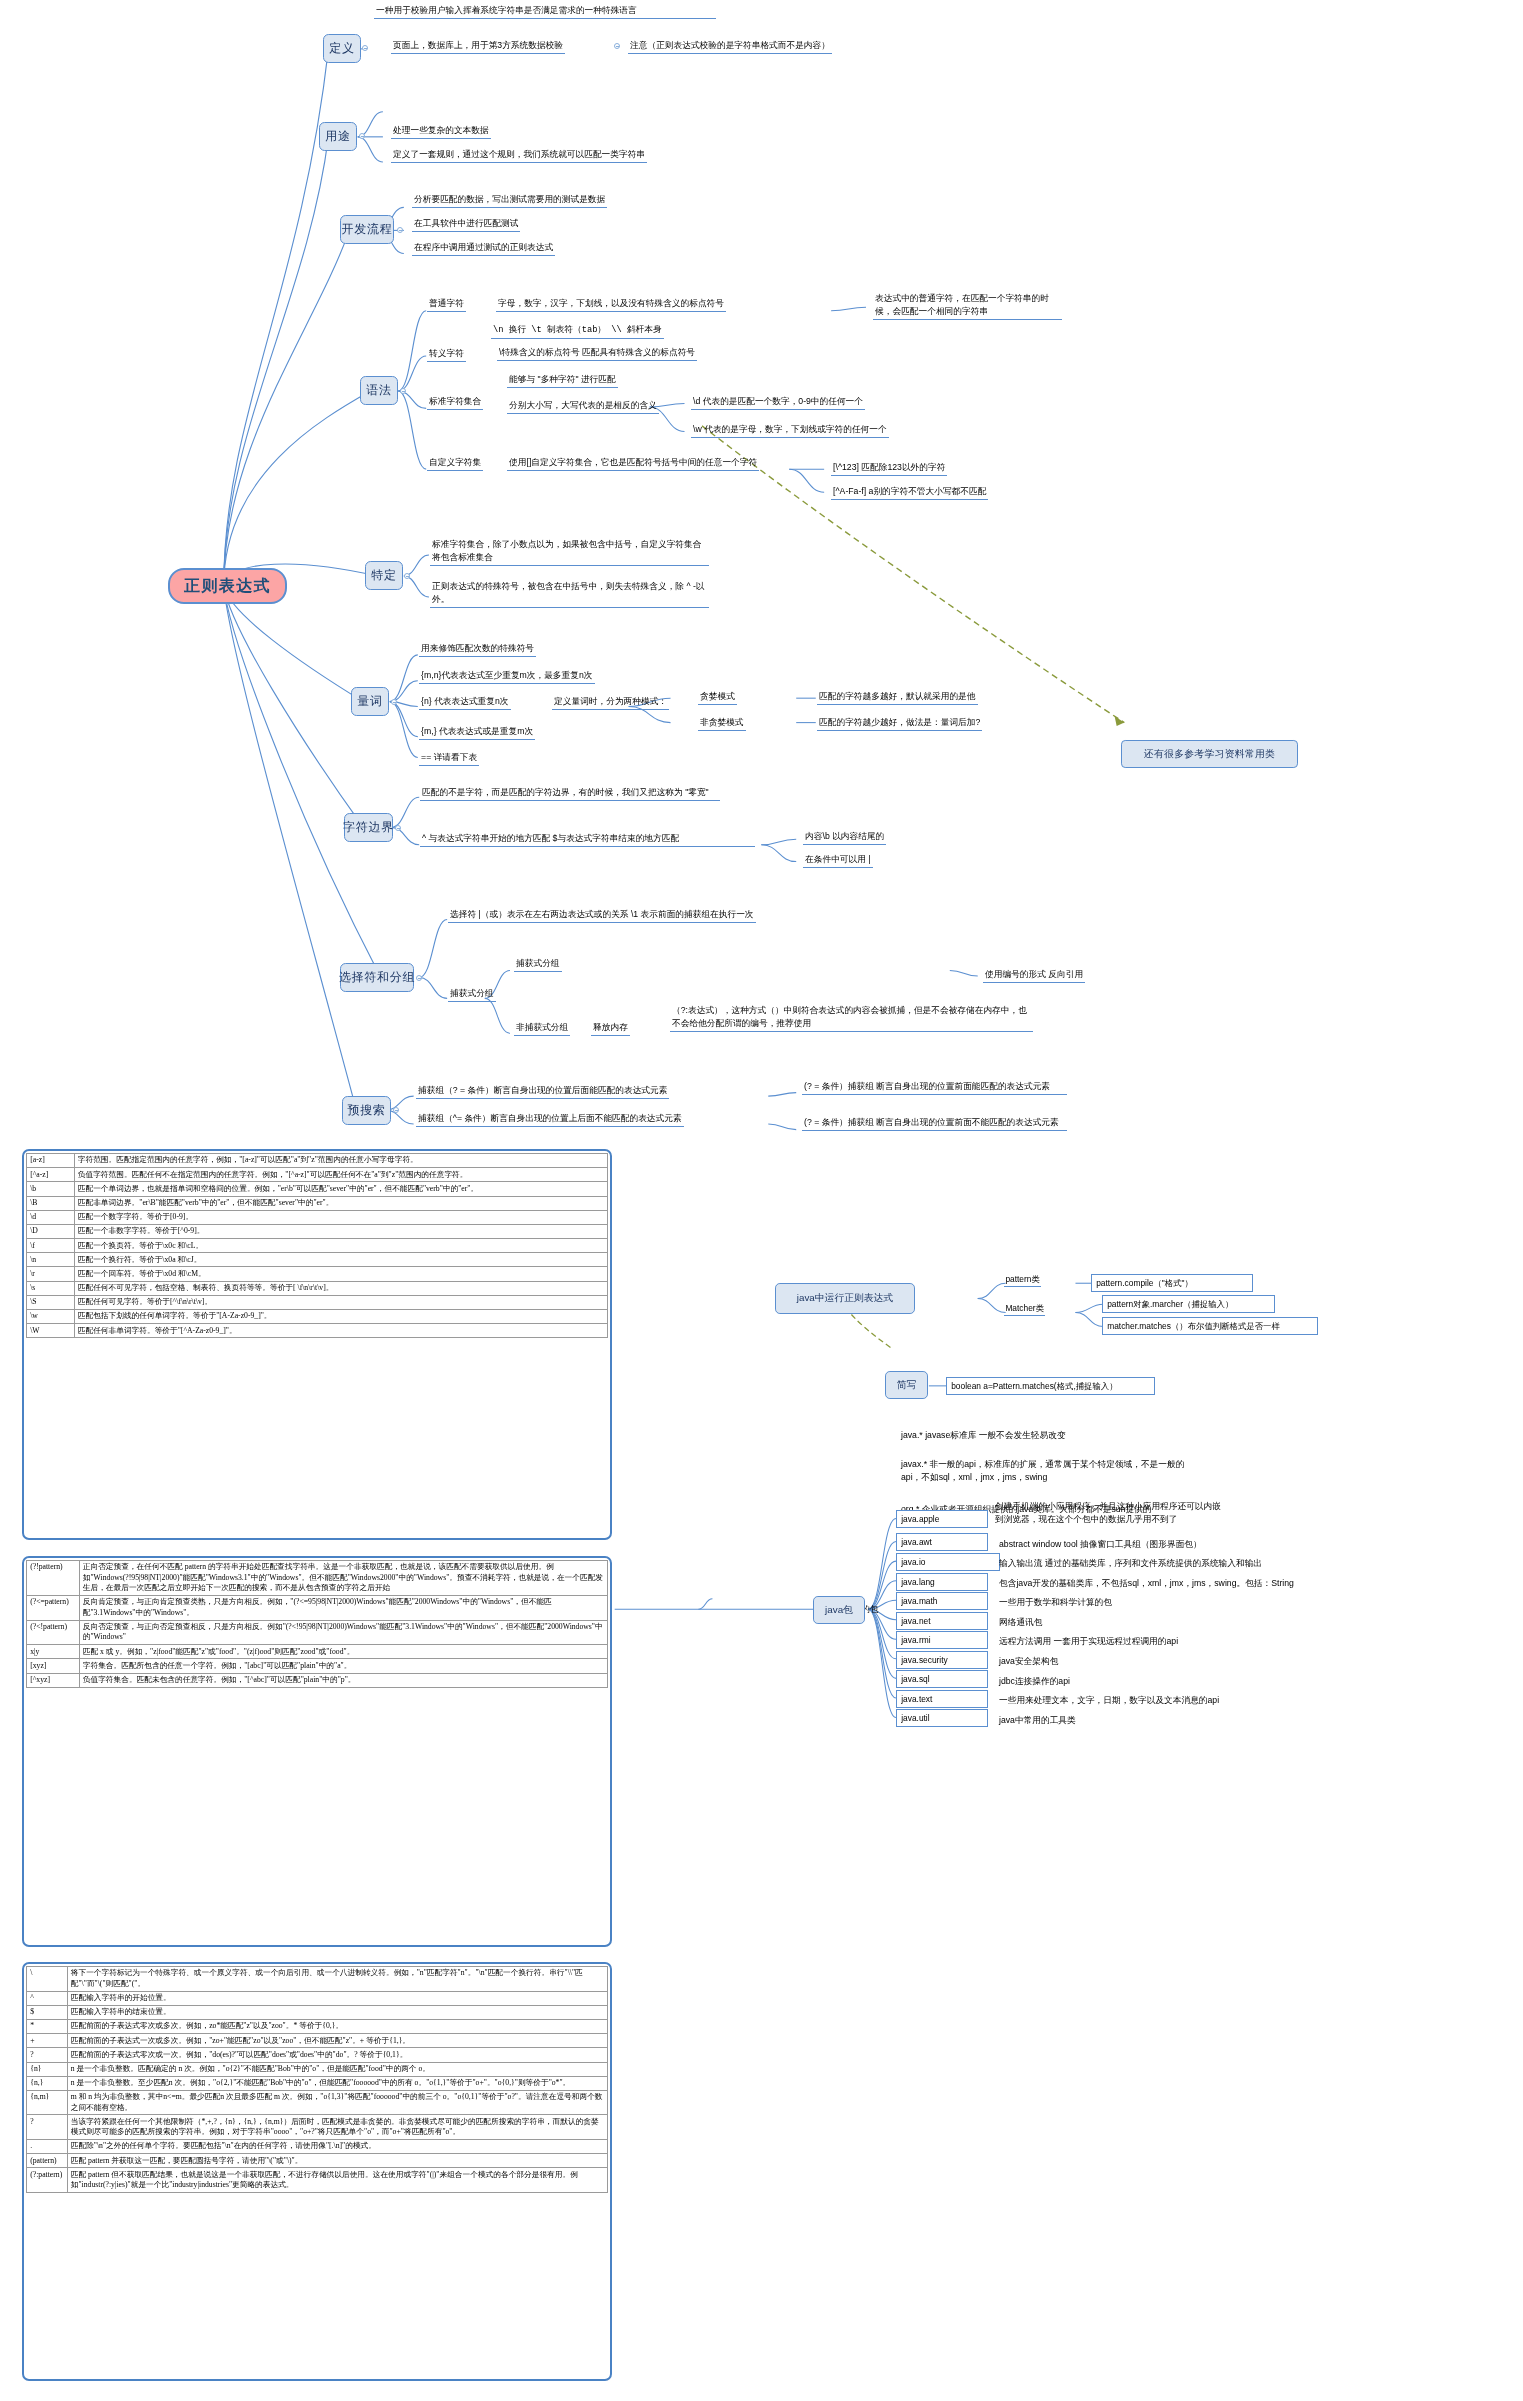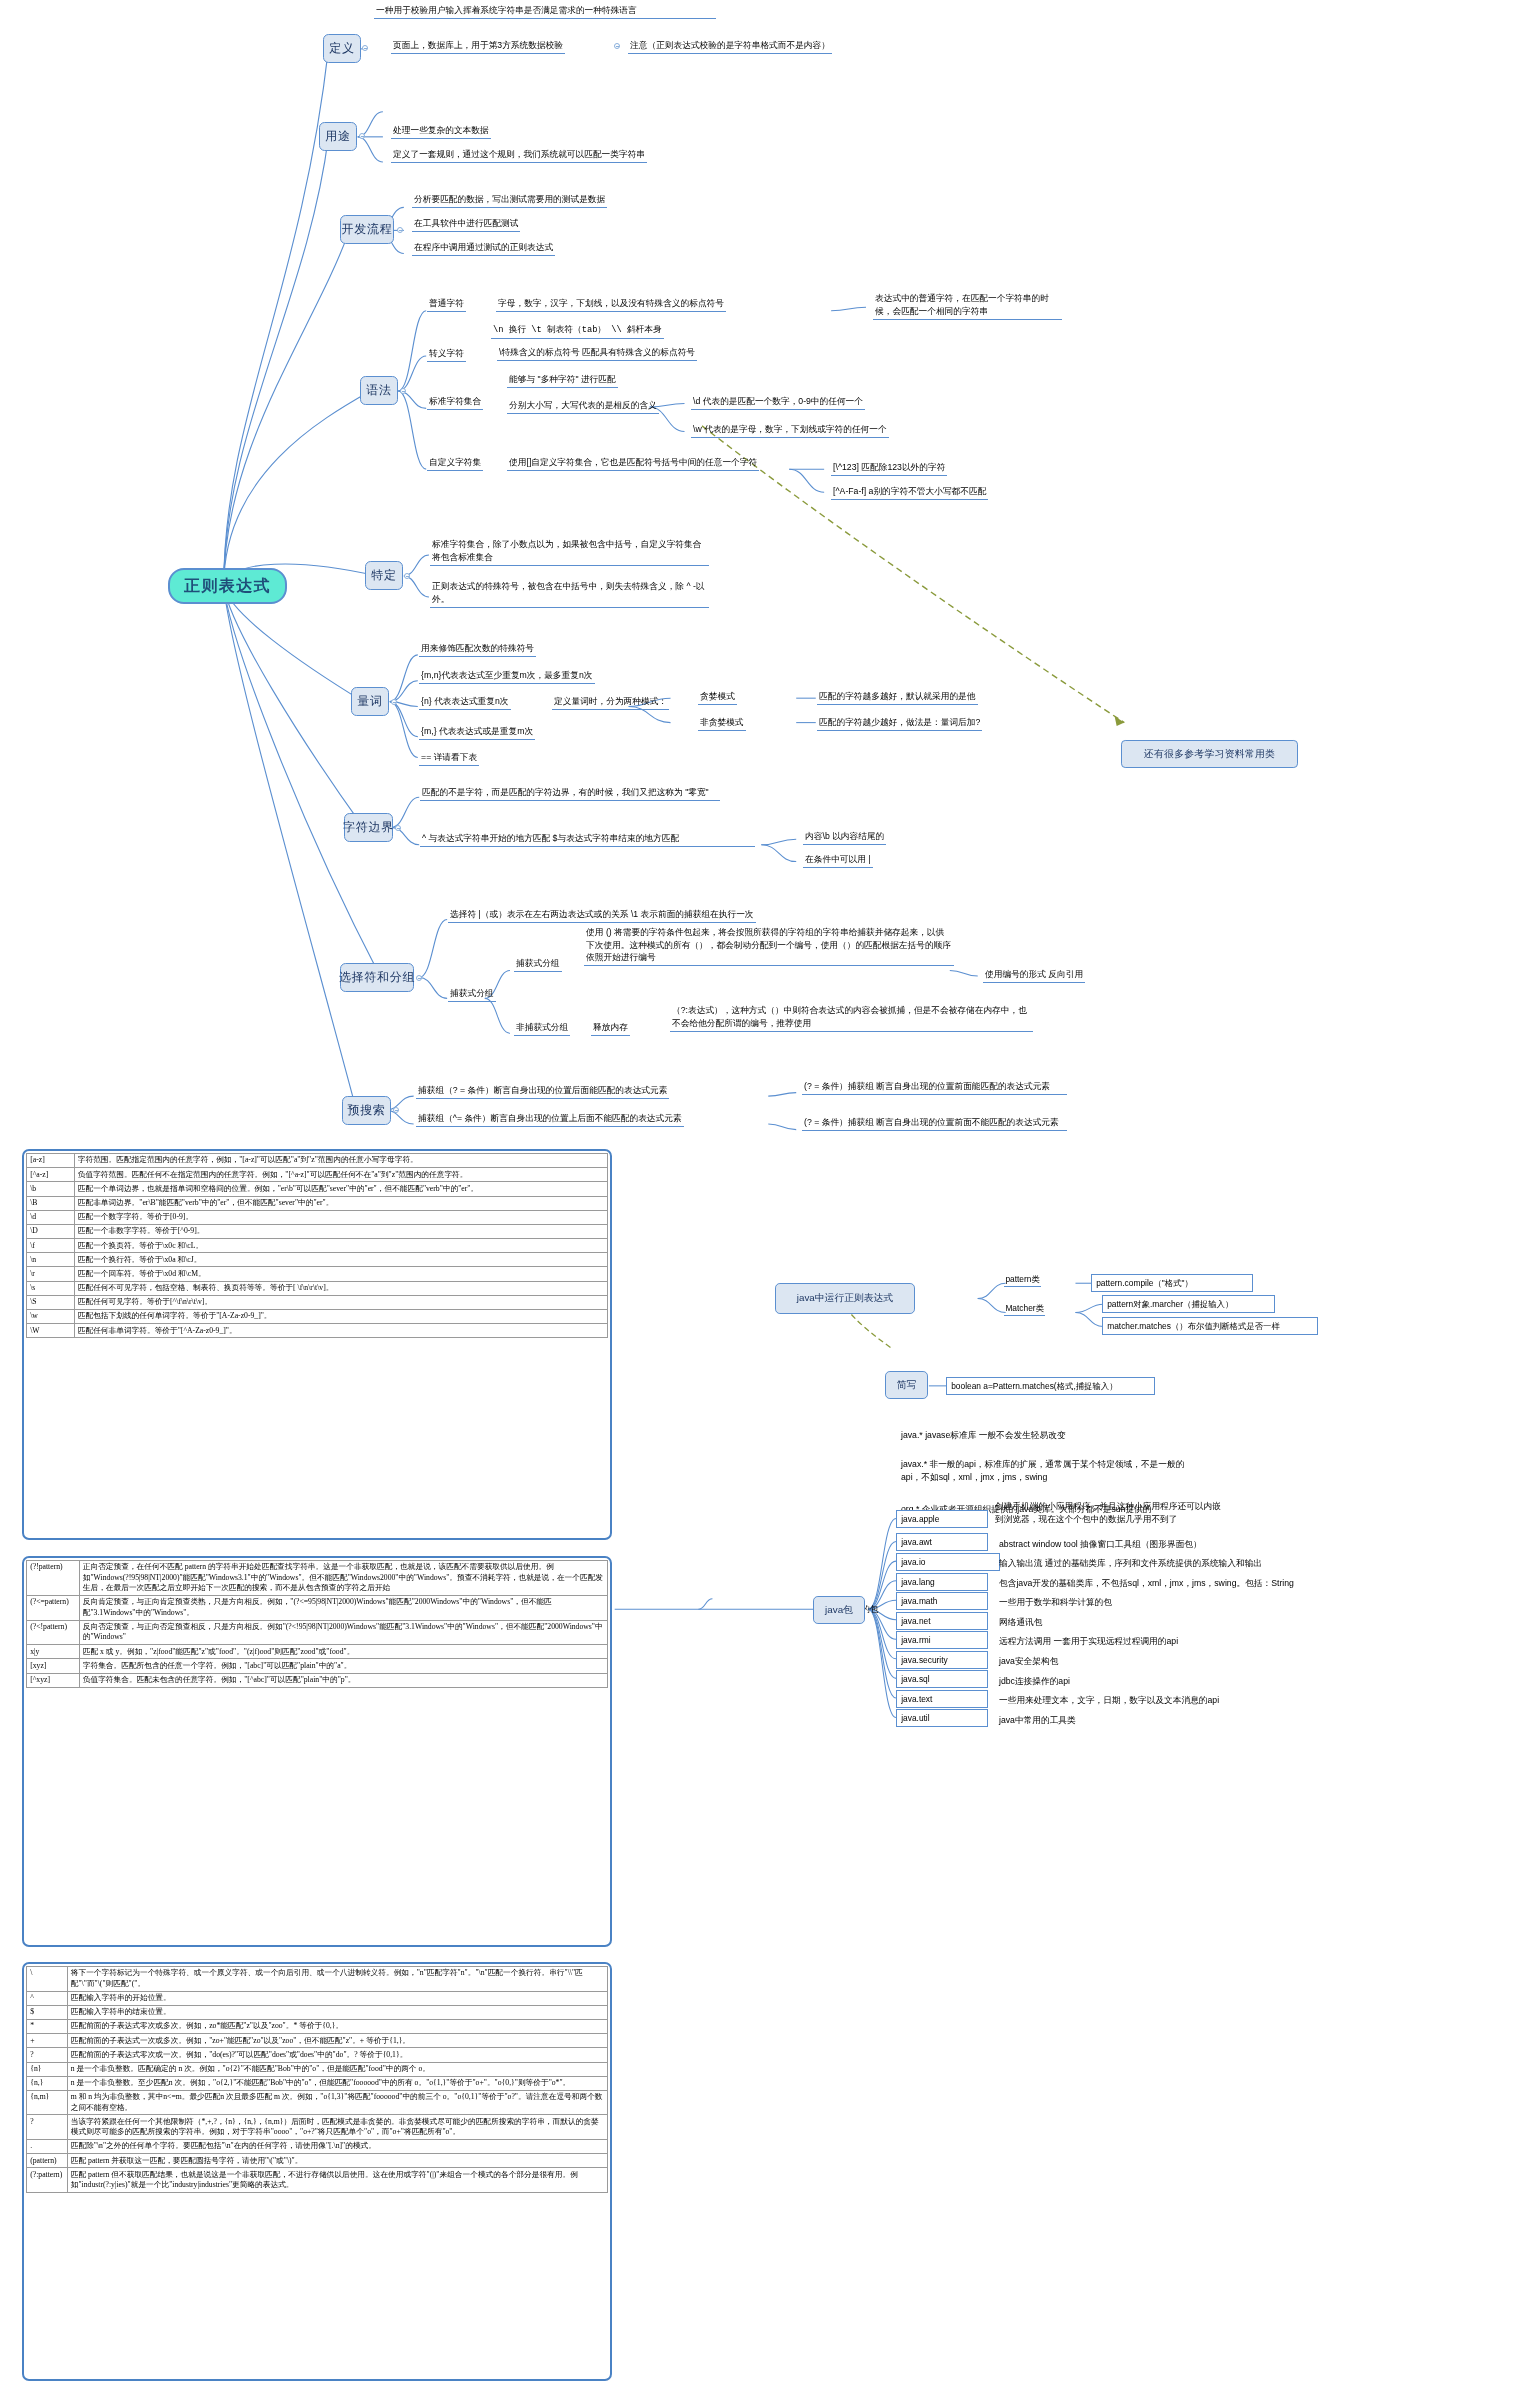--- a/index.html
+++ b/index.html
@@ -8,21 +8,21 @@
   svg.links{position:absolute;left:0;top:0;width:1524px;height:2401px;pointer-events:none;}
 
   
   .nodebox{
     position:absolute;box-sizing:border-box;
     background:#dce6f2;border:1.4px solid #5b8fd0;border-radius:5.6px;
     color:#1f3864;display:flex;align-items:center;justify-content:center;
     font-size:12px;letter-spacing:0.7px;white-space:nowrap;
   }
   .root{
-    background:#5eead4;border:2.1px solid #5b8fd0;border-radius:16px;
+    background:#fca5a5;border:2.1px solid #5b8fd0;border-radius:16px;
     font-size:16px;font-weight:bold;color:#1f4e79;letter-spacing:1.4px;
   }
   .goal{
     background:#dce6f2;border:1.4px solid #5b8fd0;border-radius:4.2px;
     font-size:9.8px;color:#1f3864;letter-spacing:0.3px;margin-top:12px;
   }
 
   
   .leaf{
     position:absolute;box-sizing:border-box;
@@ -278,21 +278,20 @@
 <div class="leaf u nw" style="left:803px;top:830px;">内容\b 以内容结尾的</div>
 <div class="leaf u nw" style="left:803px;top:853px;">在条件中可以用 |</div>
 
 <div class="nodebox" style="left:340px;top:963px;width:74px;height:29px;">
   <span>选择符和分组</span>
 </div>
 <div class="handle" style="left:416px;top:975px;"></div>
 <div class="leaf u nw" style="left:448px;top:908px;">选择符 |（或）表示在左右两边表达式或的关系    \1 表示前面的捕获组在执行一次</div>
 <div class="leaf u nw" style="left:448px;top:987px;">捕获式分组</div>
 <div class="leaf u nw" style="left:514px;top:957px;">捕获式分组</div>
-<div class="leaf u" style="left:584px;top:926px;width:370px;">使用 () 将需要的字符条件包起来，将会按照所获得的字符组的字符串给捕获并储存起来，以供下次使用。这种模式的所有（），都会制动分配到一个编号，使用（）的匹配根据左括号的顺序依照开始进行编号</div>
 <div class="leaf u nw" style="left:983px;top:968px;">使用编号的形式 反向引用</div>
 <div class="leaf u nw" style="left:514px;top:1021px;">非捕获式分组</div>
 <div class="leaf u nw" style="left:591px;top:1021px;">释放内存</div>
 <div class="leaf u" style="left:670px;top:1004px;width:363px;">（?:表达式），这种方式（）中则符合表达式的内容会被抓捕，但是不会被存储在内存中，也不会给他分配所谓的编号，推荐使用</div>
 
 <div class="nodebox" style="left:342px;top:1096px;width:49px;height:29px;">
   <span>预搜索</span>
 </div>
 <div class="handle" style="left:393px;top:1107px;"></div>
 <div class="leaf u nw" style="left:416px;top:1084px;">捕获组（? = 条件）断言自身出现的位置后面能匹配的表达式元素</div>

